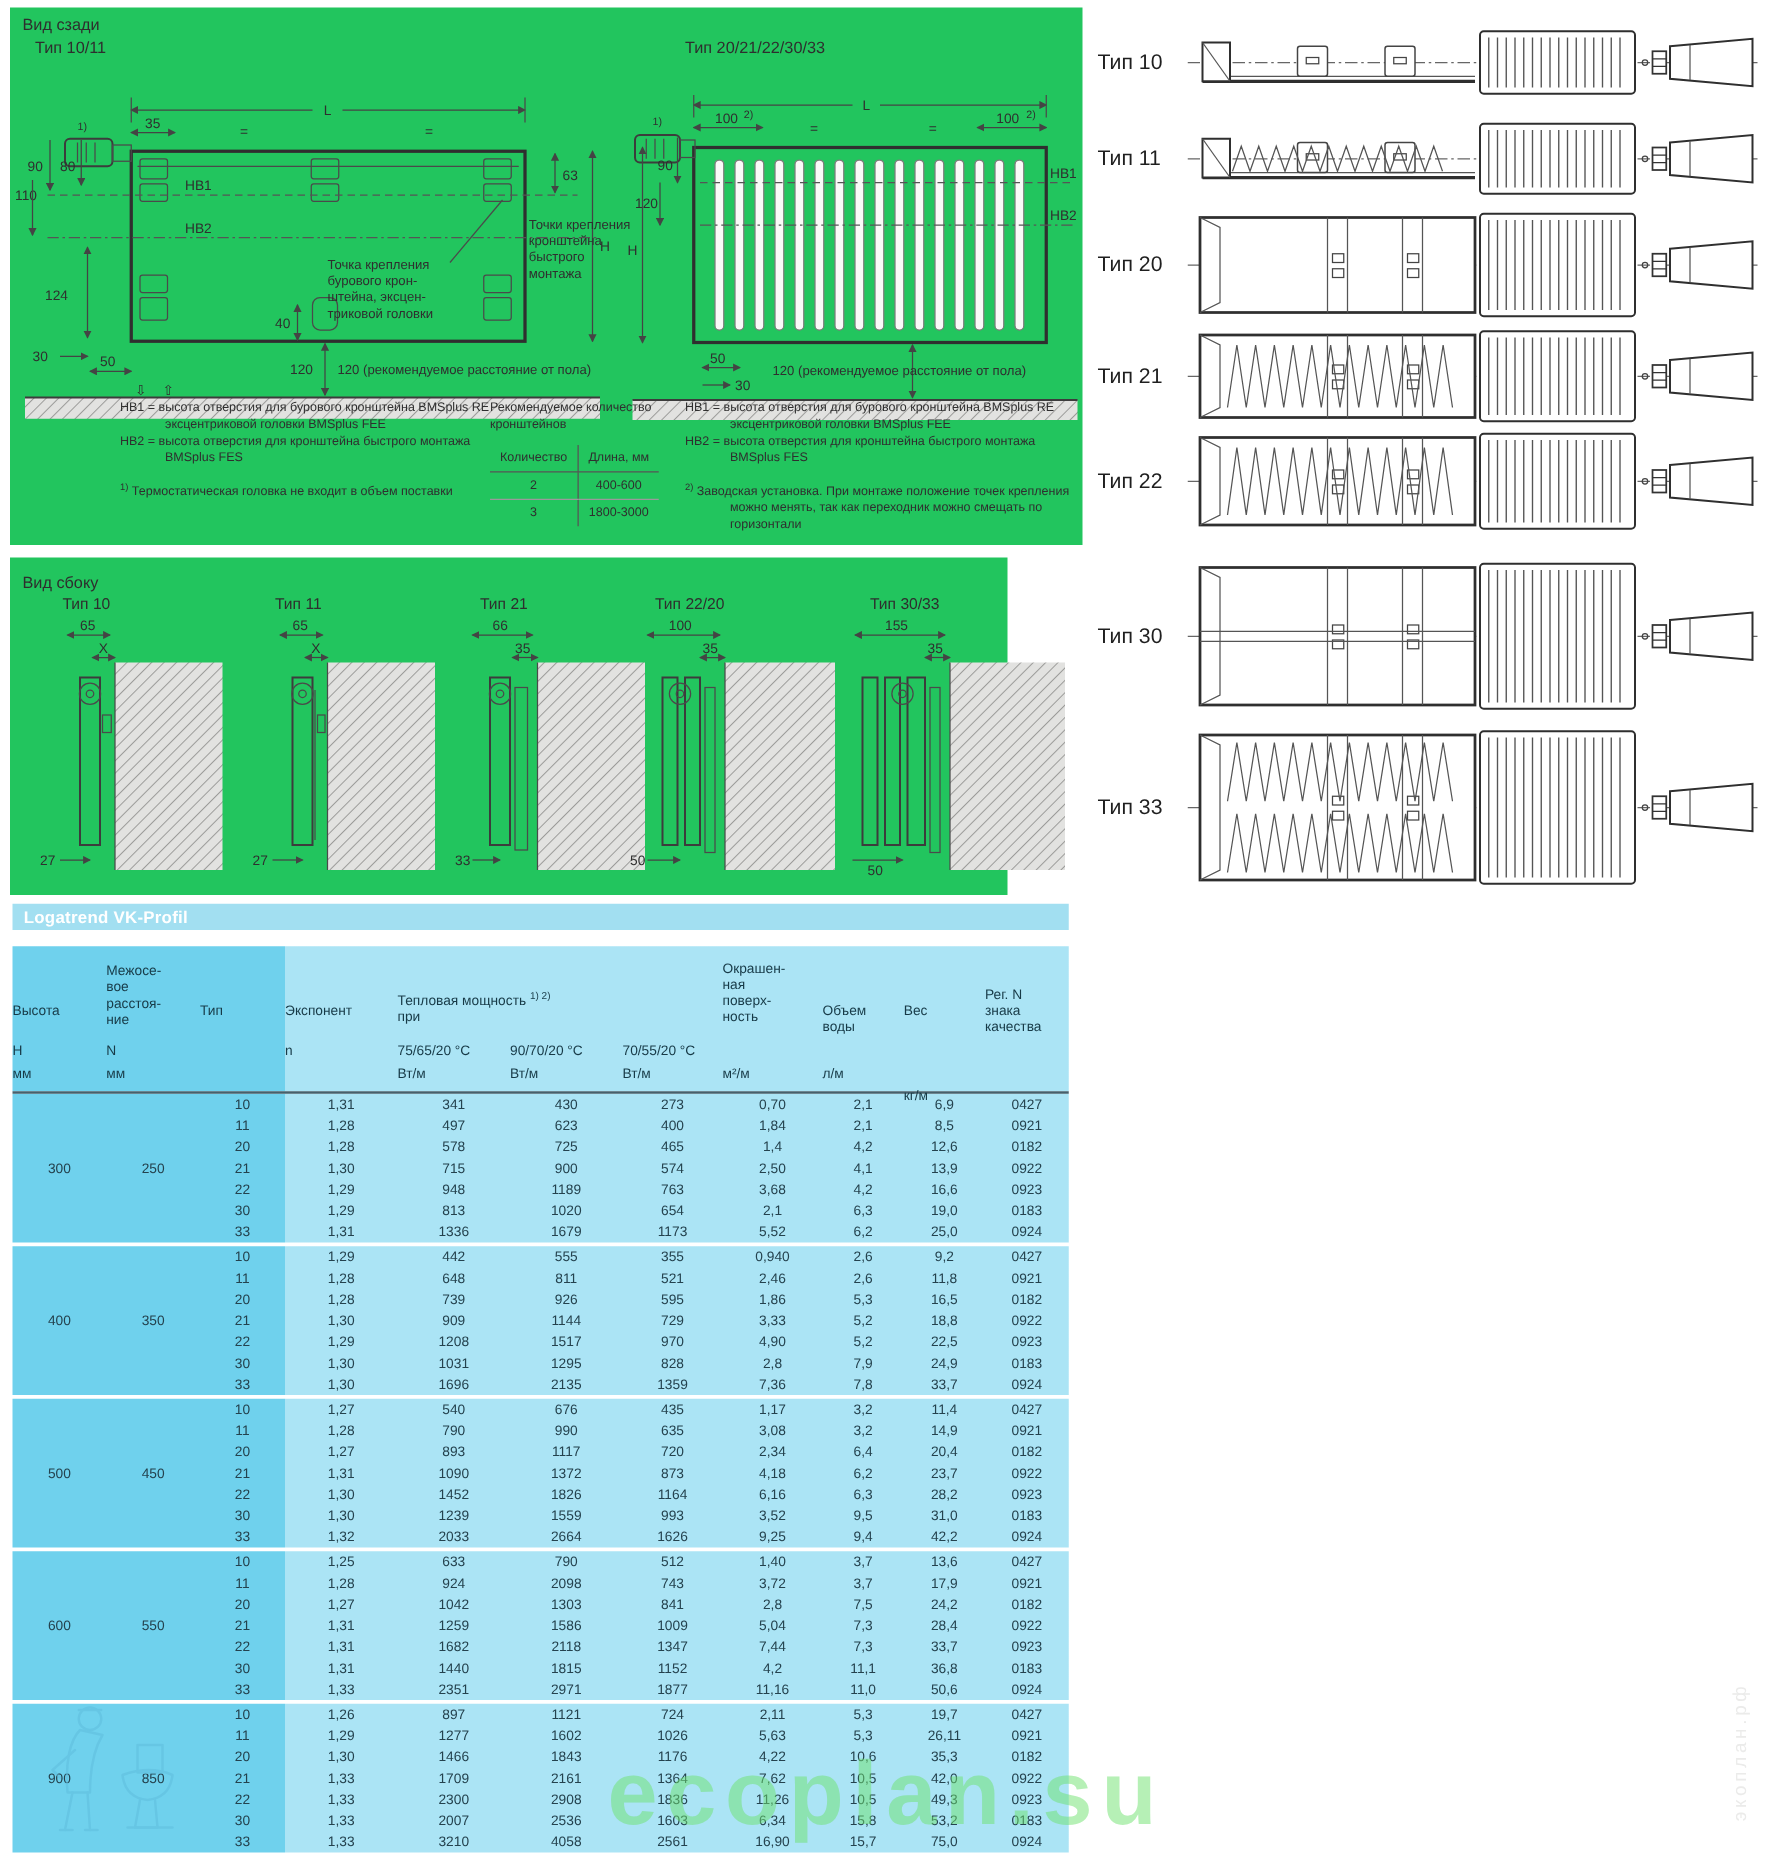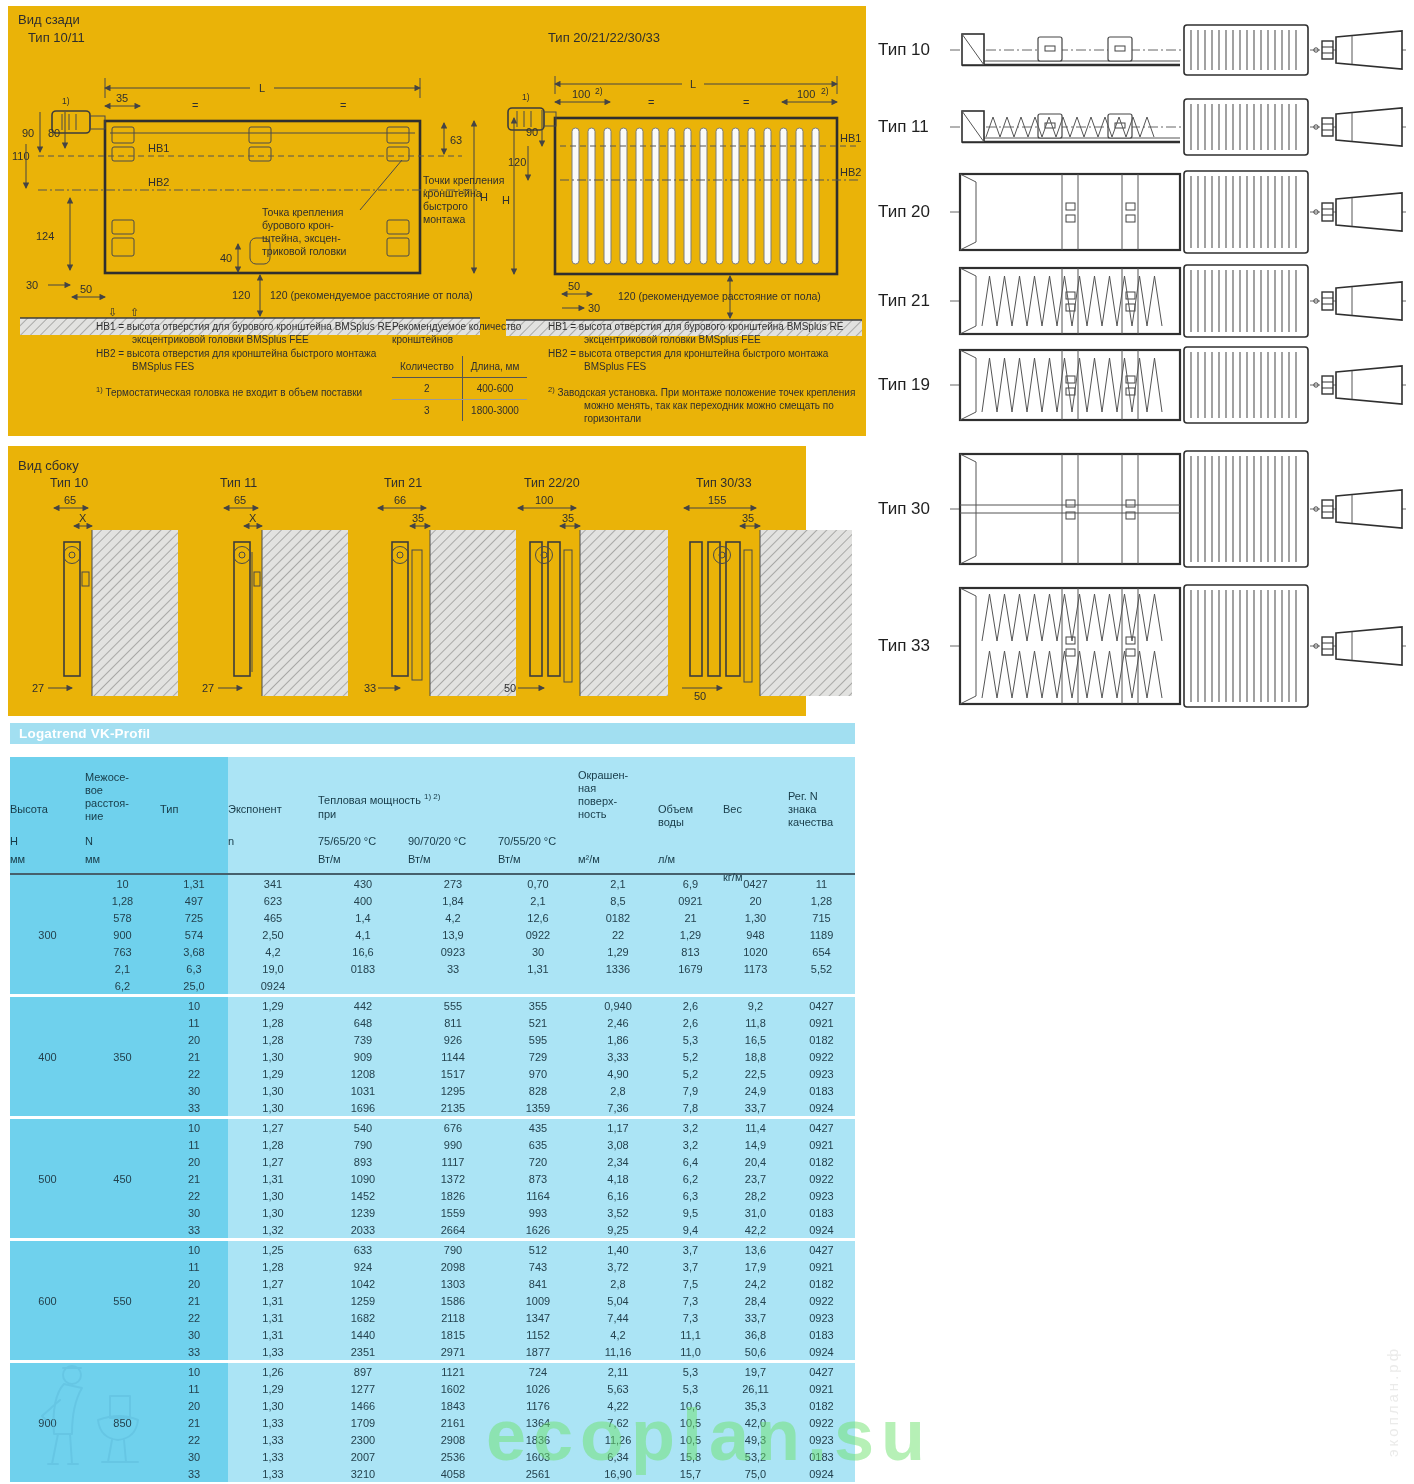--- a/index.html
+++ b/index.html
@@ -1,18 +1,18 @@
 <!DOCTYPE html>
 <html><head>
 <meta charset="utf-8">
 <style>
   html,body{margin:0;padding:0;background:#fff;}
   .page{position:relative;width:1414px;height:1484px;background:#fff;overflow:hidden;
         font-family:"Liberation Sans",sans-serif;color:#333;}
-  .gray-area{position:absolute;background:#eab308;}
+  .gray-area{position:absolute;background:#22c55e;}
   .h1{position:absolute;font-size:13px;color:#2e2e2e;}
   .h2{position:absolute;font-size:13px;color:#2e2e2e;}
   .ml{white-space:pre-line;}
   
   .ln1{stroke:#4a4a4a;stroke-width:1;fill:none;}
   .ln2{stroke:#3c3c3c;stroke-width:1.6;fill:none;}
   .ln3{stroke:#2f2f2f;stroke-width:2.6;fill:none;}
   .dash{stroke:#555;stroke-width:1;stroke-dasharray:6 4;fill:none;}
   .dashdot{stroke:#555;stroke-width:1;stroke-dasharray:9 3 2 3;fill:none;}
   .dim{stroke:#444;stroke-width:1;fill:none;}
@@ -503,21 +503,21 @@
           </g>
           <circle cx="366" cy="41" r="2.2" fill="none" stroke="#444" stroke-width="1"></circle>
           <rect x="372" y="32" width="11" height="18" fill="#fff" stroke="#333" stroke-width="1.4"></rect>
           <line x1="372" y1="38" x2="383" y2="38" stroke="#333" stroke-width="1"></line>
           <line x1="372" y1="44" x2="383" y2="44" stroke="#333" stroke-width="1"></line>
           <polygon points="386,28 452,22 452,60 386,54" fill="#fff" stroke="#2f2f2f" stroke-width="1.6"></polygon>
           <line x1="402" y1="27" x2="402" y2="55" stroke="#555" stroke-width="1"></line>
         </svg>
       </div>
     <div class="grow" style="top:334px;height:86px;">
-      <span class="glabel">Тип 19</span>
+      <span class="glabel">Тип 22</span>
       <svg width="460" height="86" viewBox="0 0 460 86">
           <line x1="0" y1="43" x2="456" y2="43" stroke="#666" stroke-width="1" stroke-dasharray="10 3 2 3"></line>
           <rect x="10" y="8" width="220" height="70" fill="#fff" stroke="#2f2f2f" stroke-width="2.2"></rect>
           <path d="M10,8 L26,16 L26,70 L10,78" fill="none" stroke="#555" stroke-width="1"></path>
           <line x1="112" y1="8" x2="112" y2="78" stroke="#555" stroke-width="1"></line>
           <line x1="128" y1="8" x2="128" y2="78" stroke="#555" stroke-width="1"></line>
           <rect x="116" y="34" width="9" height="7" fill="none" stroke="#444" stroke-width="1"></rect>
           <rect x="116" y="46" width="9" height="7" fill="none" stroke="#444" stroke-width="1"></rect>
           <line x1="172" y1="8" x2="172" y2="78" stroke="#555" stroke-width="1"></line>
           <line x1="188" y1="8" x2="188" y2="78" stroke="#555" stroke-width="1"></line>
@@ -673,20 +673,21 @@
       <div class="hc" style="left:648px;width:65px;top:96px;">л/м</div>
       <div class="hc" style="left:713px;width:65px;top:46px;">Вес</div>
       <div class="hc" style="left:713px;width:65px;top:96px;margin-top:18px;">кг/м</div>
       <div class="hc" style="left:778px;width:67px;top:33px;">Рег. N
 знака
 качества</div>
     </div>
     <div id="tbody">
         <div class="tgroup">
           <div class="tc span7" style="grid-column: 1;">300</div>
+          <div class="tc span7" style="grid-column: 2;">250</div>
           <div class="tc">10</div>
           <div class="tc">1,31</div>
           <div class="tc">341</div>
           <div class="tc">430</div>
           <div class="tc">273</div>
           <div class="tc">0,70</div>
           <div class="tc">2,1</div>
           <div class="tc">6,9</div>
           <div class="tc">0427</div>
           <div class="tc">11</div>

